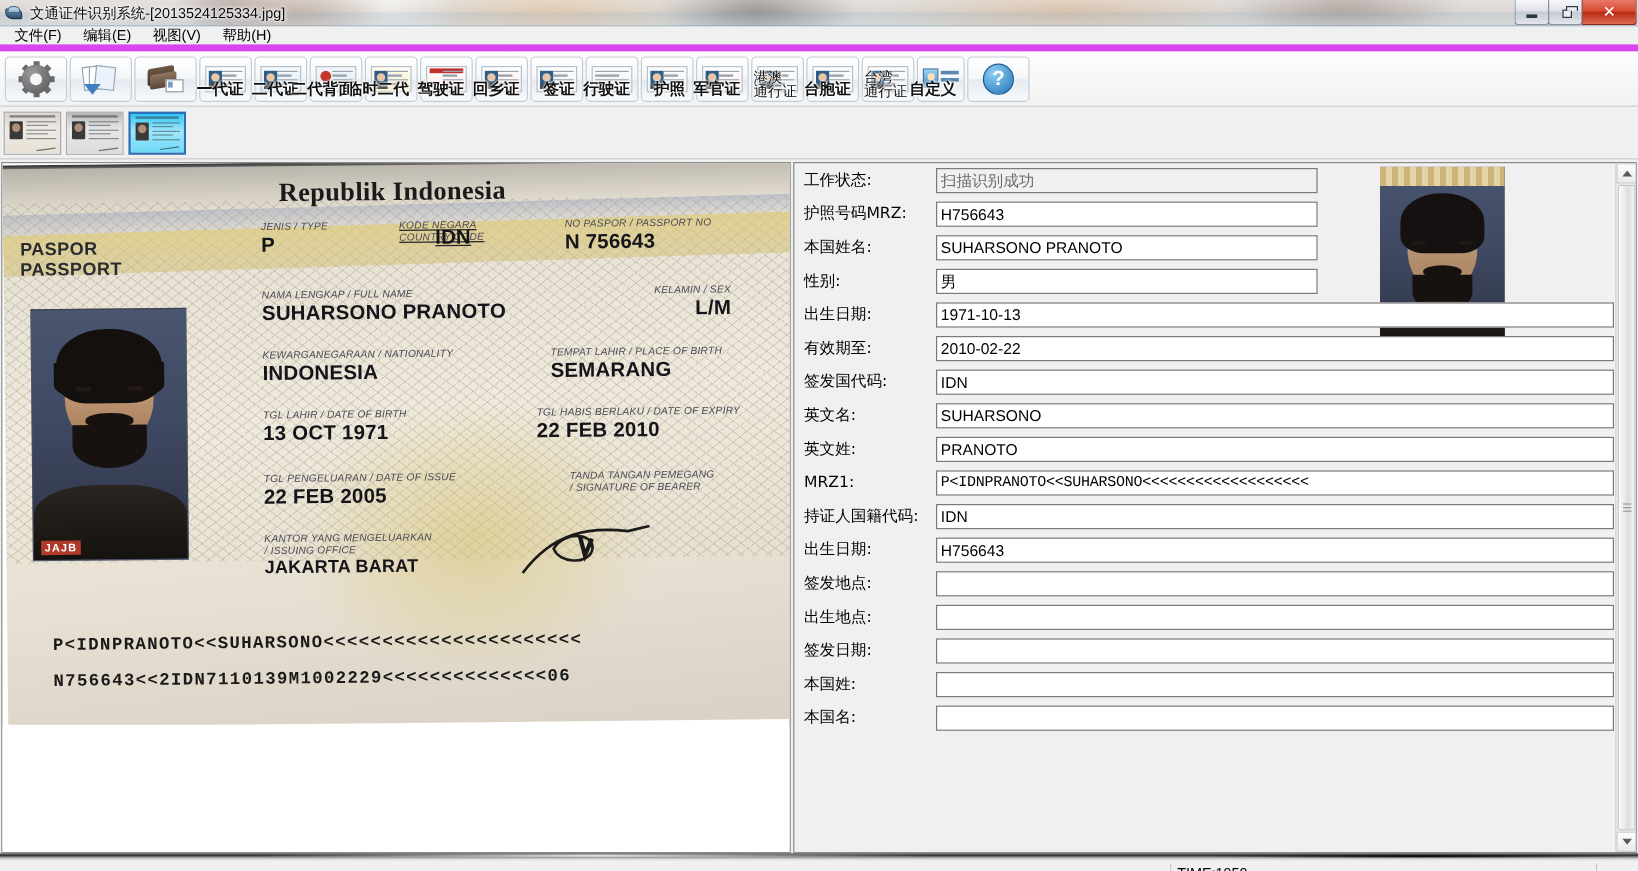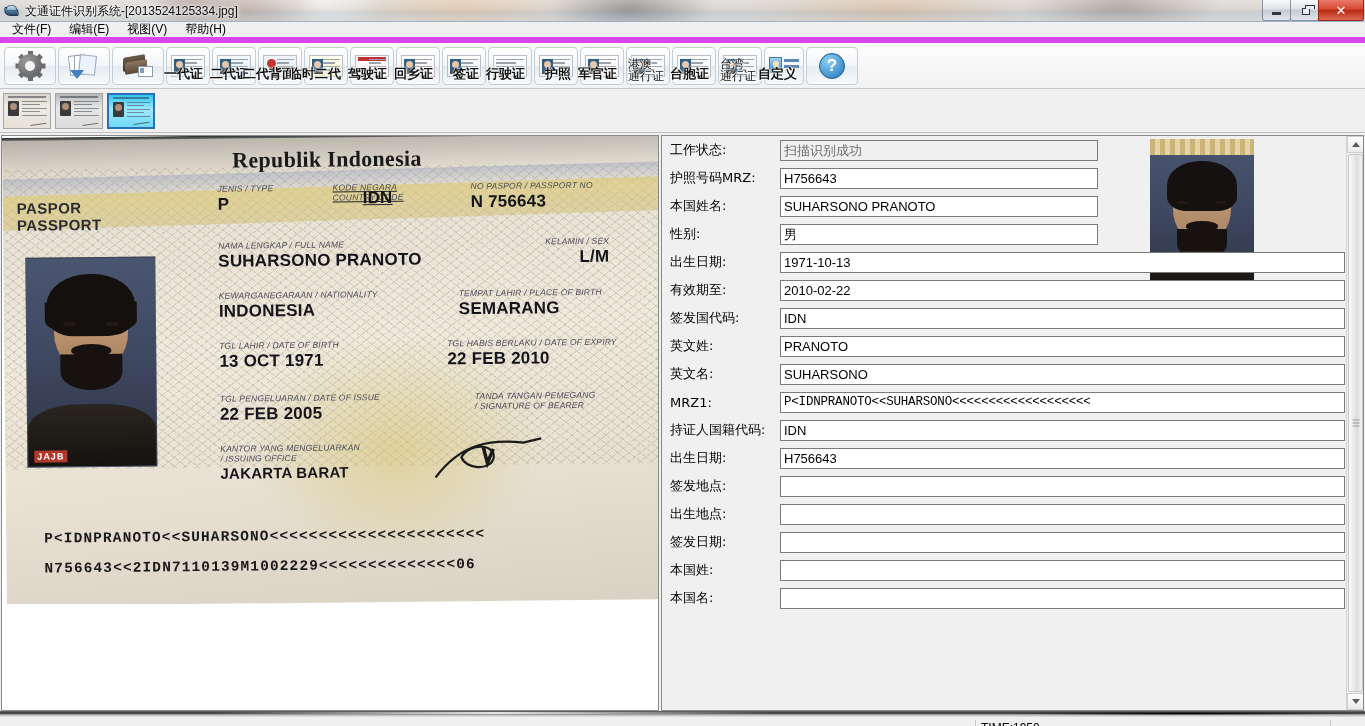--- a/index.html
+++ b/index.html
@@ -1041,27 +1041,27 @@
           <div class="flabel">有效期至:</div>
           <div class="finput">2010-02-22</div>
         </div>
 
         <div class="frow">
           <div class="flabel">签发国代码:</div>
           <div class="finput">IDN</div>
         </div>
 
         <div class="frow">
+          <div class="flabel">英文名:</div>
+          <div class="finput">SUHARSONO</div>
+        </div>
+
+        <div class="frow">
           <div class="flabel">英文姓:</div>
           <div class="finput">PRANOTO</div>
-        </div>
-
-        <div class="frow">
-          <div class="flabel">英文名:</div>
-          <div class="finput">SUHARSONO</div>
         </div>
 
         <div class="frow">
           <div class="flabel">MRZ1:</div>
           <div class="finput mono">P&lt;IDNPRANOTO&lt;&lt;SUHARSONO&lt;&lt;&lt;&lt;&lt;&lt;&lt;&lt;&lt;&lt;&lt;&lt;&lt;&lt;&lt;&lt;&lt;&lt;&lt;</div>
         </div>
 
 
         <div class="frow">
           <div class="flabel">持证人国籍代码:</div>

